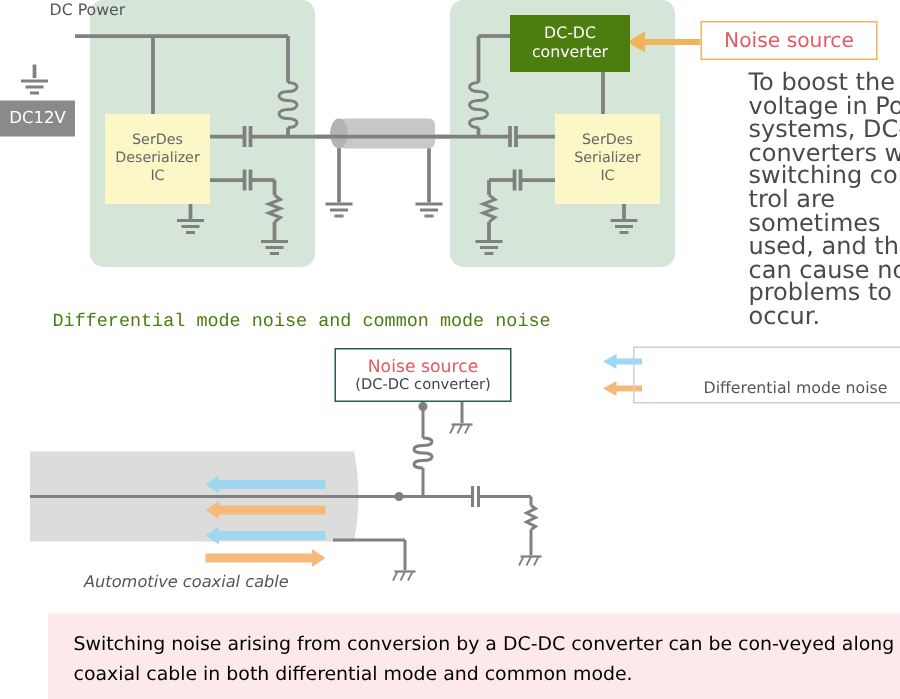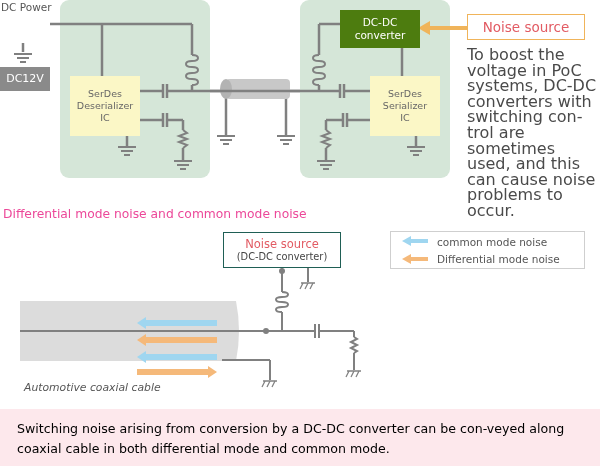--- a/index.html
+++ b/index.html
@@ -1,30 +1,30 @@
 <!DOCTYPE html>
 <html><head>
 <meta charset="utf-8">
 <style>
   html, body { margin: 0; padding: 0; background: #ffffff; }
   body { width: 600px; height: 466px; position: relative; overflow: hidden;
          font-family: "DejaVu Sans", sans-serif; color: #4a4a4a; }
-  .abs { position: absolute; }
+  .abs { position: absolute; margin-left: 32px; }
   svg.diagram { position: absolute; left: 0; top: 0; }
   .box-label { position:absolute; display:flex; align-items:center; justify-content:center;
                text-align:center; line-height:1.25; }
   #dc-power-label { left: 1px; top: 1px; font-size: 10.5px; color: #555; }
   #dc12v { left: 0; top: 19px; width: 50px; height: 24px; background: #8a8a8a; color: #fff; font-size: 11px; margin-top: 48px; }
   #deser { left: 70px; top: 76px; width: 70px; height: 60px; background: #fbf7c6; color: #666; font-size: 9.5px; }
   #ser { left: 370px; top: 76px; width: 70px; height: 60px; background: #fbf7c6; color: #666; font-size: 9.5px; }
   #dcdc { left: 340px; top: 10px; width: 80px; height: 38px; background: #4d7c0f; color: #fff; font-size: 10.5px; }
   #noise-top { left: 467px; top: 14px; width: 118px; height: 26px; border: 1.5px solid #f0b45a; color: #e25b63;
                font-size: 13.5px; box-sizing: border-box; background:#fff; }
   #noise-desc { left: 467px; top: 47px; width: 133px; font-size: 16px; line-height: 15.6px; color: #4a4a4a; }
-  #section-title { left: 3px; top: 207px; font-size: 12.3px; color: #ec4899; }
+  #section-title { left: 3px; top: 207px; font-size: 12.3px; color: #4d7c0f; font-family: Liberation Mono, monospace; }
   #noise-mid { left: 223px; top: 232px; width: 118px; height: 36px; border: 1.2px solid #1f5f55; box-sizing: border-box;
                background:#fff; flex-direction: column; }
   #noise-mid .l1 { color: #e25b63; font-size: 11.5px; }
   #noise-mid .l2 { color: #444; font-size: 9.8px; }
   #legend { left: 390px; top: 231px; width: 195px; height: 38px; border: 1px solid #cfcfcf; box-sizing: border-box; }
   .legend-row { position:absolute; left: 12px; display:flex; align-items:center; font-size: 10.5px; color:#555; }
   #coax-label { left: 24px; top: 381px; font-size: 10.8px; color: #555; font-style: italic; }
   #footer { left: 0; top: 409px; width: 600px; height: 57px; background: #fde8ec; }
   #footer-text { left: 17px; top: 419px; width: 570px; font-size: 12.6px; line-height: 20px; color: #000000; }
 </style>
@@ -191,23 +191,20 @@
 <div class="abs" id="noise-desc">To boost the voltage in PoC systems, DC-DC converters with switching con-trol are sometimes used, and this can cause noise problems to occur.</div>
 
 <div class="abs" id="section-title">Differential mode noise and common mode noise</div>
 
 <div class="box-label" id="noise-mid">
   <span class="l1">Noise source</span>
   <span class="l2">(DC-DC converter)</span>
 </div>
 
 <div class="abs" id="legend">
-  <div class="legend-row" style="top:4px; left:46px;">
-    <span>common mode noise</span>
-  </div>
   <div class="legend-row" style="top:21px; left:46px;">
     <span>Differential mode noise</span>
   </div>
 </div>
 
 <div class="abs" id="coax-label">Automotive coaxial cable</div>
 
 <div class="abs" id="footer"></div>
 <div class="abs" id="footer-text">Switching noise arising from conversion by a DC-DC converter can be con-veyed along coaxial cable in both differential mode and common mode.</div>
 

